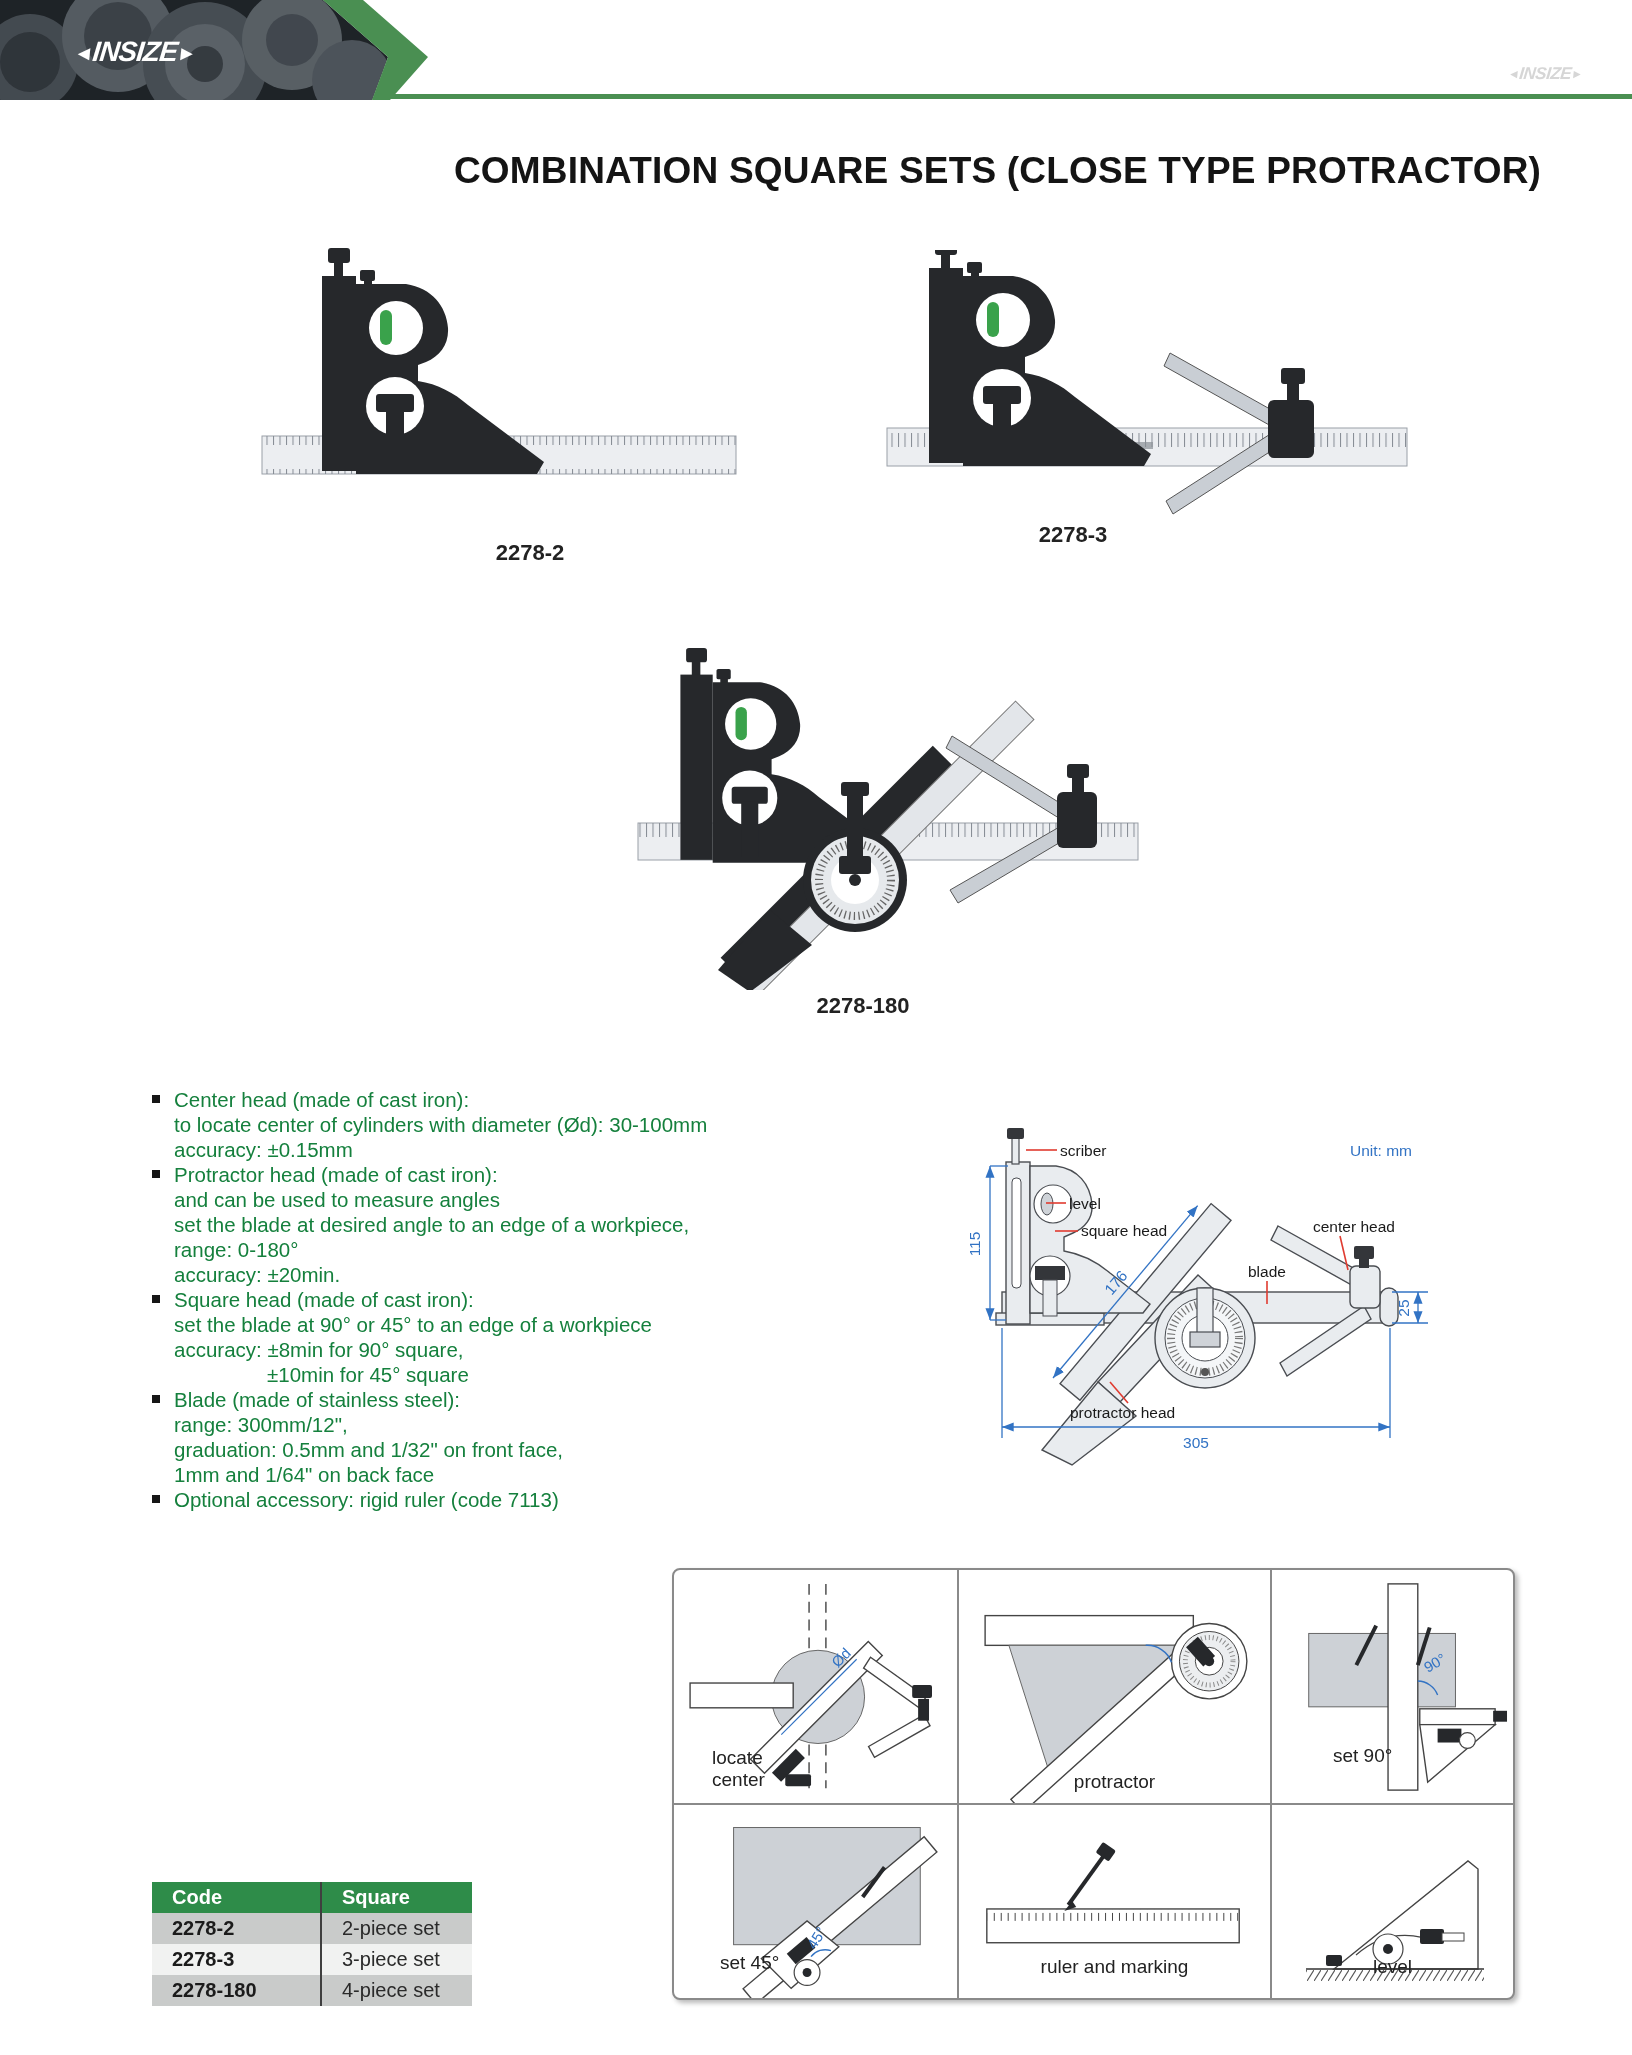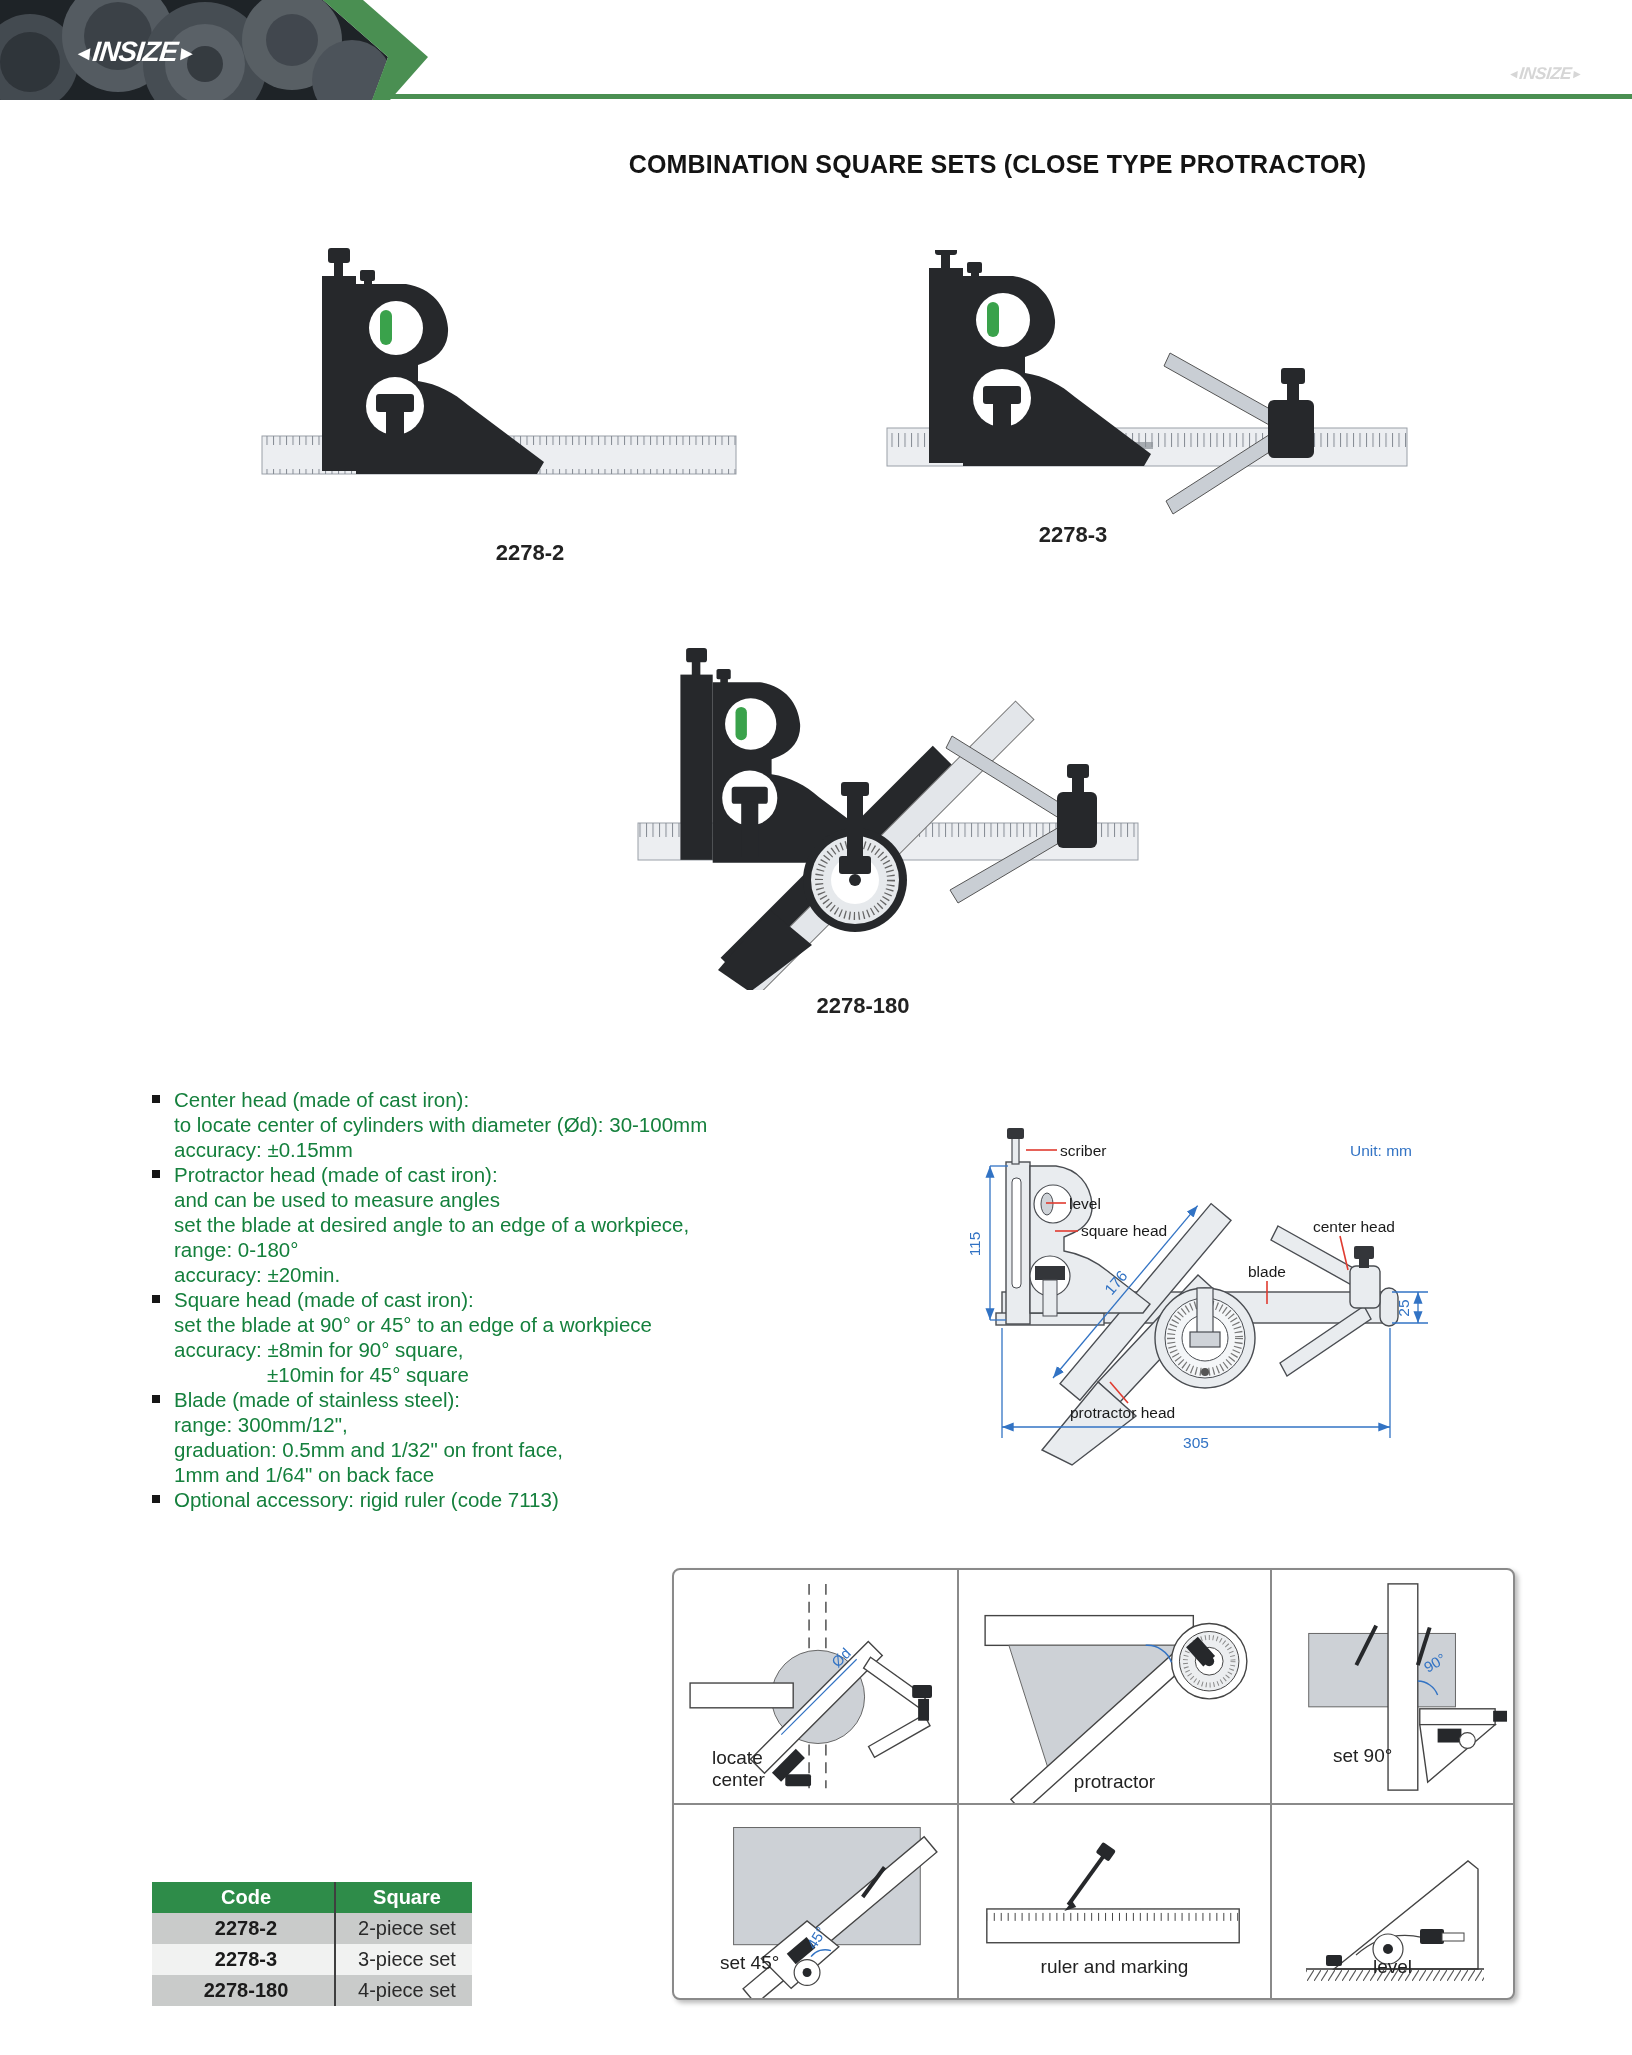--- a/index.html
+++ b/index.html
@@ -9,21 +9,21 @@
   
   .green-line{position:absolute;left:386px;top:94px;width:1246px;height:5px;background:#4a8f52;}
   .logo-white{position:absolute;left:74px;top:36px;color:#fff;font-weight:bold;font-style:italic;
               font-size:28px;letter-spacing:-1px;transform:skewX(-6deg);}
   .logo-white .arr{font-size:20px;font-style:normal;vertical-align:1px;}
   .watermark{position:absolute;left:1508px;top:64px;color:#d6d6d6;font-weight:bold;font-style:italic;
              font-size:17px;letter-spacing:-0.5px;transform:skewX(-6deg);}
   .watermark .arr{font-size:12px;font-style:normal;vertical-align:1px;}
   
   .title{position:absolute;left:370px;top:150px;width:1255px;text-align:center;
-         font-size:25px;font-weight:bold;color:#141414;letter-spacing:0.2px;}
+         font-size:37px;font-weight:bold;color:#141414;letter-spacing:0.2px;}
   
   .prod-label{position:absolute;width:300px;text-align:center;font-size:22px;font-weight:bold;color:#222;}
   
   .specs{position:absolute;left:150px;top:1087px;width:575px;font-size:20.5px;color:#15803d;line-height:25px;}
   .spec-item{position:relative;padding-left:24px;}
   .spec-item::before{content:"";position:absolute;left:2px;top:8px;width:8px;height:8px;background:#161616;}
   .spec-line{padding-left:24px;}
   .spec-line.indent{padding-left:117px;}
   .bold{font-weight:normal;}
   
@@ -37,21 +37,21 @@
   .cell-label{position:absolute;font-size:19px;color:#222;line-height:22px;}
   .cl-1{left:38px;bottom:12px;width:84px;}
   .cl-2{left:0;bottom:10px;width:100%;text-align:center;}
   .cl-3{left:44px;bottom:36px;margin-left:17px;}
   .cl-4{left:46px;bottom:24px;}
   .cl-5{left:0;bottom:20px;width:100%;text-align:center;}
   .cl-6{left:0;bottom:20px;width:100%;text-align:center;}
   
   table.codes{position:absolute;left:152px;top:1882px;width:320px;border-collapse:collapse;
               font-size:20px;color:#2a2a2a;}
-  table.codes th,table.codes td{padding:3px 14px 4px 20px;text-align:center;height:24px;}
+  table.codes th,table.codes td{padding:3px 0 4px 20px;text-align:left;height:24px;}
   table.codes th{background:#2e8c49;color:#fff;font-weight:bold;}
   table.codes .c1{width:148px;border-right:2px solid #3f3f3f;}
   table.codes .code{font-weight:bold;color:#1b1b1b;}
   tr.r0{background:#c9cbca;} tr.r1{background:#f1f2f1;} tr.r2{background:#c9cbca;}
 </style>
 </head>
 <body>
 
 <div class="page">
 

